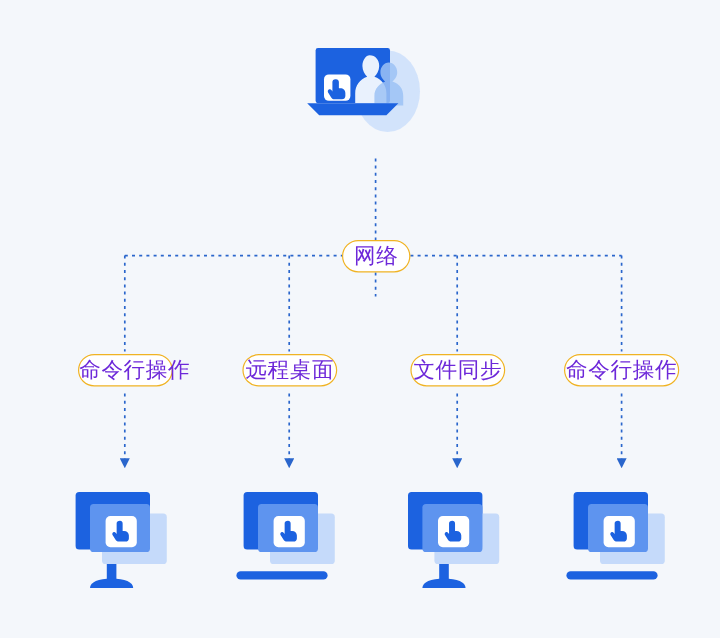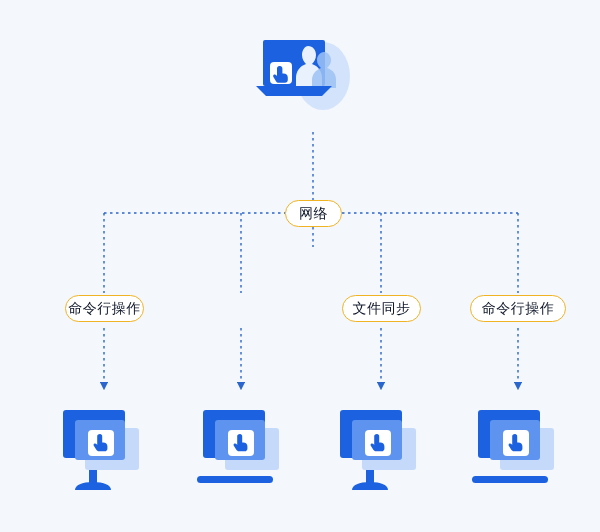--- a/index.html
+++ b/index.html
@@ -27,22 +27,22 @@
   }
   .node-label {
     position: absolute;
     box-sizing: border-box;
     background: #ffffff;
     border: 1px solid #f0b323;
     border-radius: 14px;
     height: 27px;
     line-height: 25px;
     text-align: center;
-    font-size: 14px;
-    color: #0f172a;
+    font-size: 18px;
+    color: #6d28d9;
     letter-spacing: 0.5px;
     white-space: nowrap;
   }
   .device {
     position: absolute;
   }
   .top-illustration {
     position: absolute;
     left: 250px;
     top: 28px;
@@ -96,20 +96,23 @@
     </g>
   </svg>
 
   <div class="node-label" style="left:285px; top:200px; width:57px;">
     <span>网络</span>
   </div>
 
   <div class="node-label" style="left:65px; top:295px; width:79px;">
     <span>命令行操作</span>
   </div>
+  <div class="node-label" style="left:202px; top:295px; width:79px;">
+    <span>远程桌面</span>
+  </div>
   <div class="node-label" style="left:342px; top:295px; width:79px;">
     <span>文件同步</span>
   </div>
   <div class="node-label" style="left:470px; top:295px; width:96px;">
     <span>命令行操作</span>
   </div>
 
   <svg class="device" style="left:55px; top:404px; width:100px; height:104px;" viewBox="0 0 100 104" xmlns="http://www.w3.org/2000/svg">
     <rect x="8" y="6" width="62" height="48" rx="3" fill="#1c62e0"></rect>
     <rect x="30" y="24" width="54" height="42" rx="3" fill="#bcd5f9" opacity="0.85"></rect>

